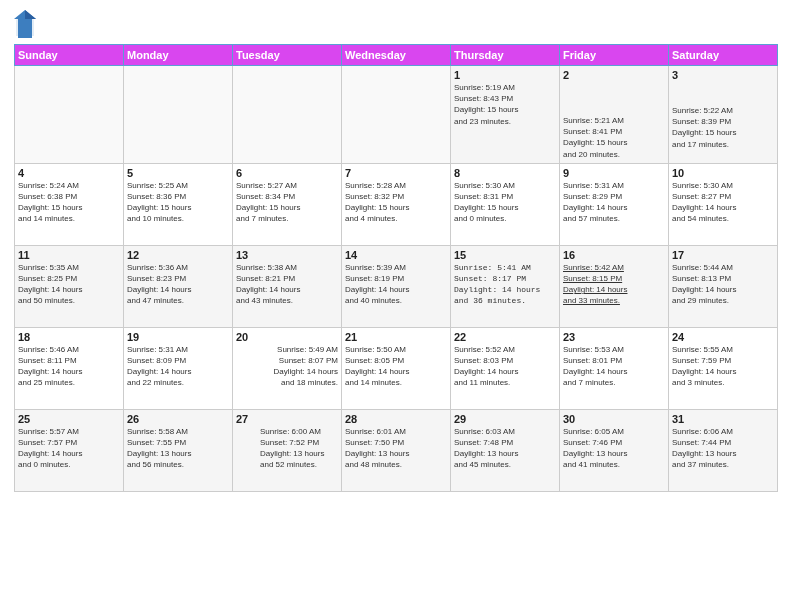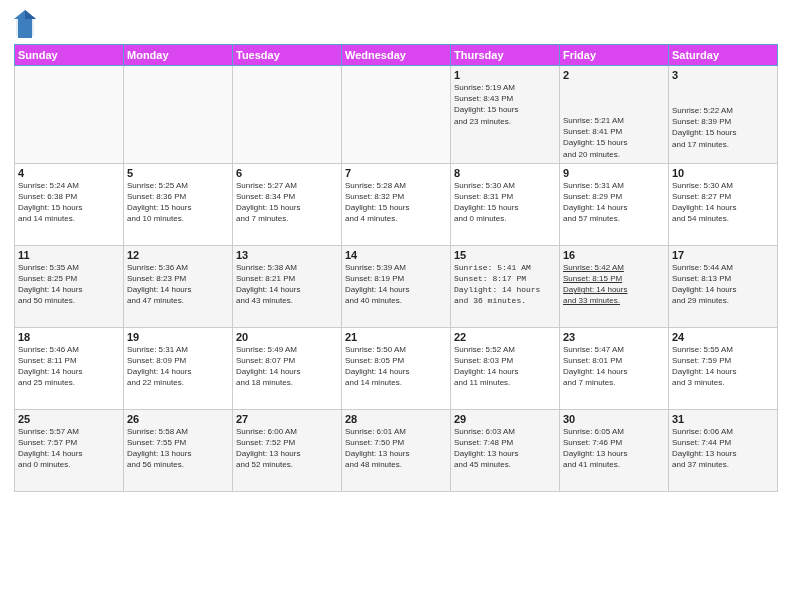--- a/index.html
+++ b/index.html
@@ -278,42 +278,42 @@
           </td>
           <td>
             <span class="day-num">19</span>
             <div class="day-info" style="white-space: pre-line;">Sunrise: 5:31 AM
 Sunset: 8:09 PM
 Daylight: 14 hours
 and 22 minutes.</div>
           </td>
           <td>
             <span class="day-num">20</span>
-            <div class="day-info" style="white-space: pre-line;">Sunrise: 5:49 AM
+            <div class="day-info" style="white-space: pre-line; text-align: right;">Sunrise: 5:49 AM
 Sunset: 8:07 PM
 Daylight: 14 hours
 and 18 minutes.</div>
           </td>
           <td>
             <span class="day-num">21</span>
             <div class="day-info" style="white-space: pre-line;">Sunrise: 5:50 AM
 Sunset: 8:05 PM
 Daylight: 14 hours
 and 14 minutes.</div>
           </td>
           <td>
             <span class="day-num">22</span>
             <div class="day-info" style="white-space: pre-line;">Sunrise: 5:52 AM
 Sunset: 8:03 PM
 Daylight: 14 hours
 and 11 minutes.</div>
           </td>
           <td>
             <span class="day-num">23</span>
-            <div class="day-info" style="white-space: pre-line;">Sunrise: 5:47 AM
+            <div class="day-info" style="white-space: pre-line;">Sunrise: 5:53 AM
 Sunset: 8:01 PM
 Daylight: 14 hours
 and 7 minutes.</div>
           </td>
           <td>
             <span class="day-num">24</span>
             <div class="day-info" style="white-space: pre-line;">Sunrise: 5:55 AM
 Sunset: 7:59 PM
 Daylight: 14 hours
 and 3 minutes.</div>
@@ -329,21 +329,21 @@
           </td>
           <td>
             <span class="day-num">26</span>
             <div class="day-info" style="white-space: pre-line;">Sunrise: 5:58 AM
 Sunset: 7:55 PM
 Daylight: 13 hours
 and 56 minutes.</div>
           </td>
           <td>
             <span class="day-num">27</span>
-            <div class="day-info" style="white-space: pre-line;">Sunrise: 6:00 AM
+            <div class="day-info" style="white-space: pre-line; margin-left: 24px;">Sunrise: 6:00 AM
 Sunset: 7:52 PM
 Daylight: 13 hours
 and 52 minutes.</div>
           </td>
           <td>
             <span class="day-num">28</span>
             <div class="day-info" style="white-space: pre-line;">Sunrise: 6:01 AM
 Sunset: 7:50 PM
 Daylight: 13 hours
 and 48 minutes.</div>

